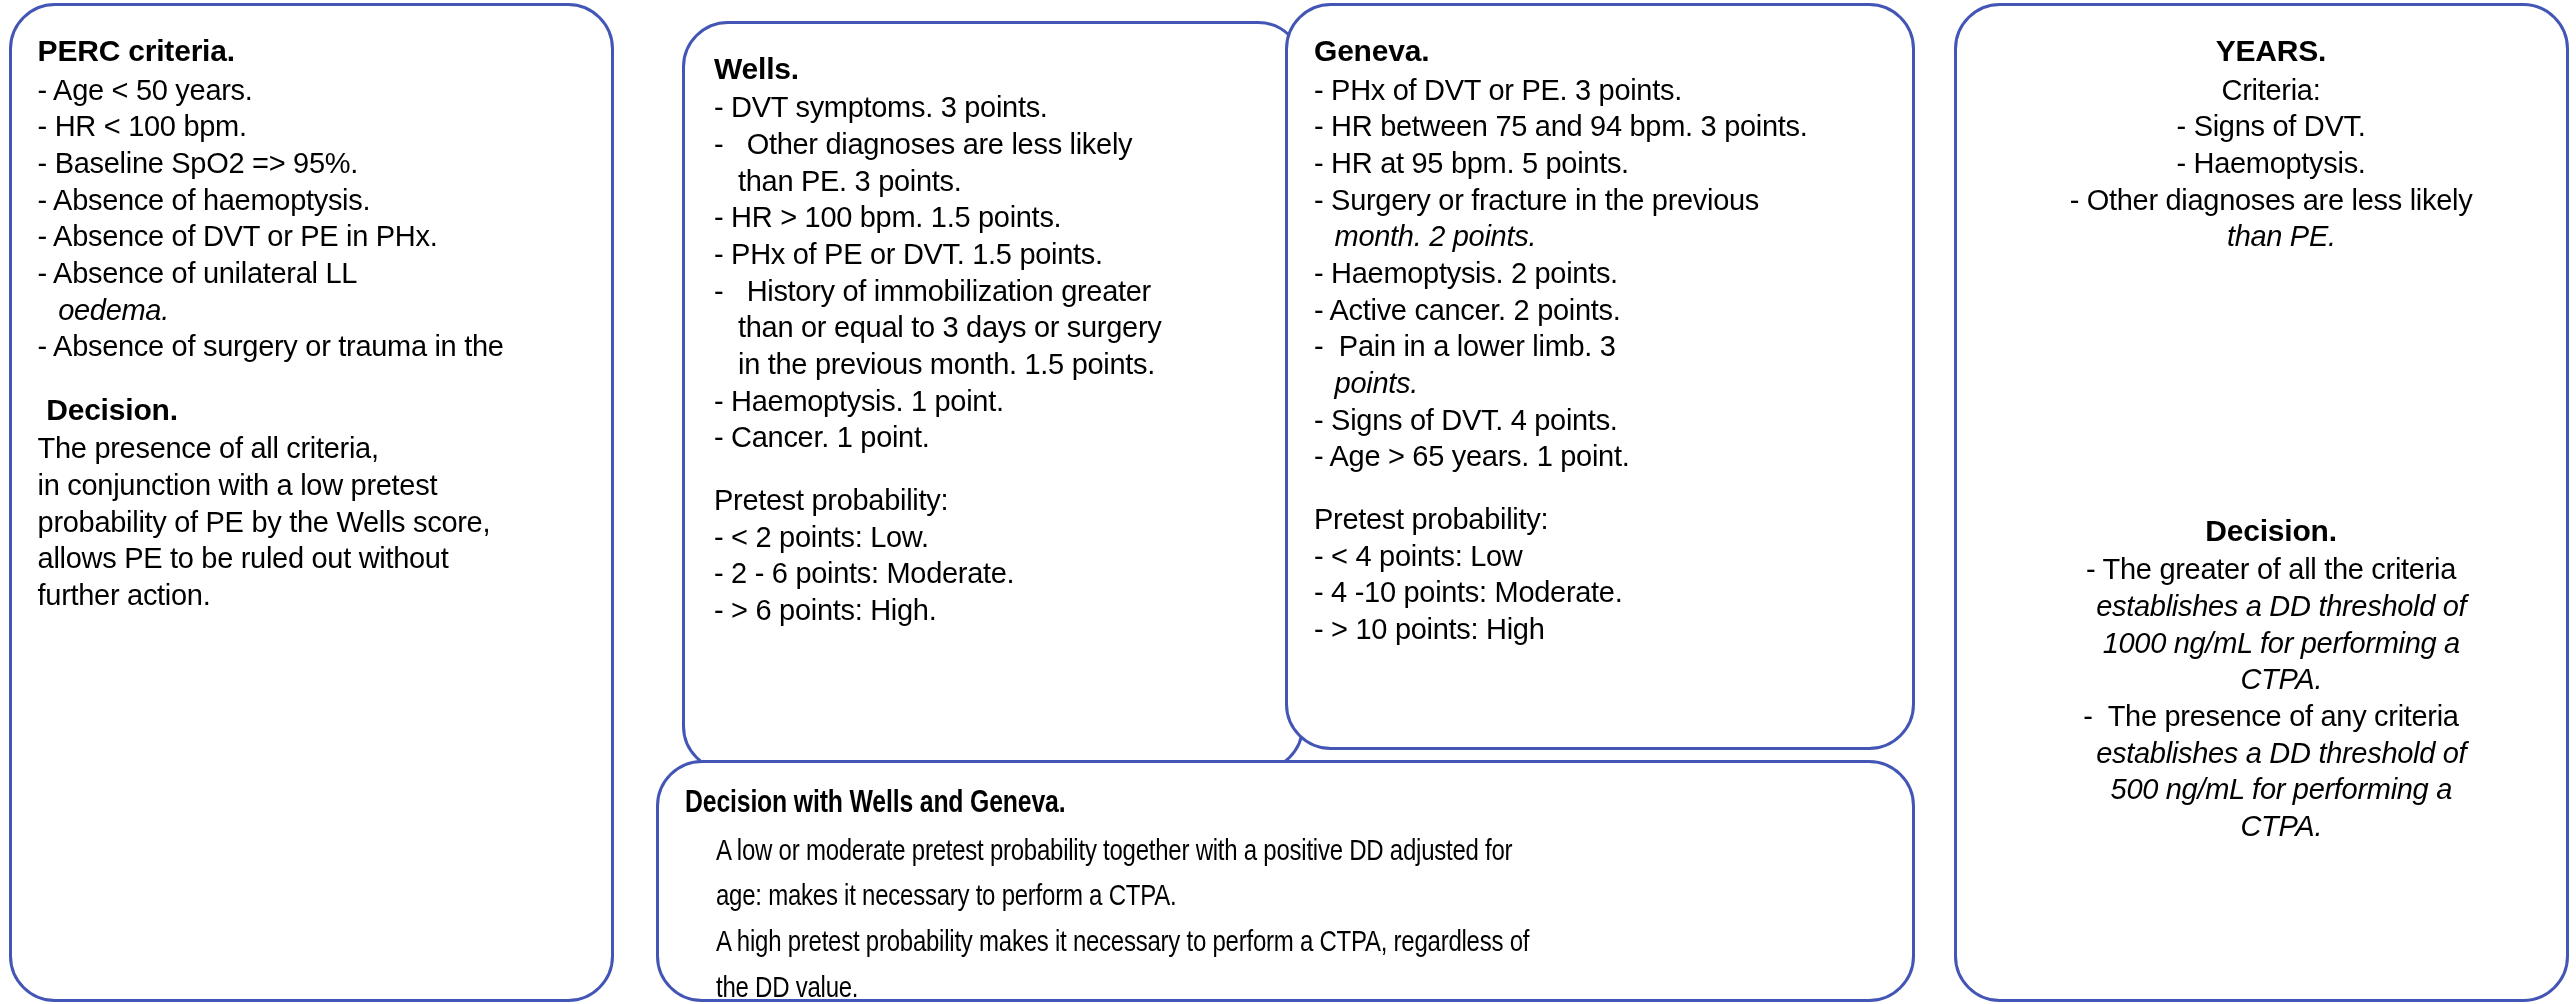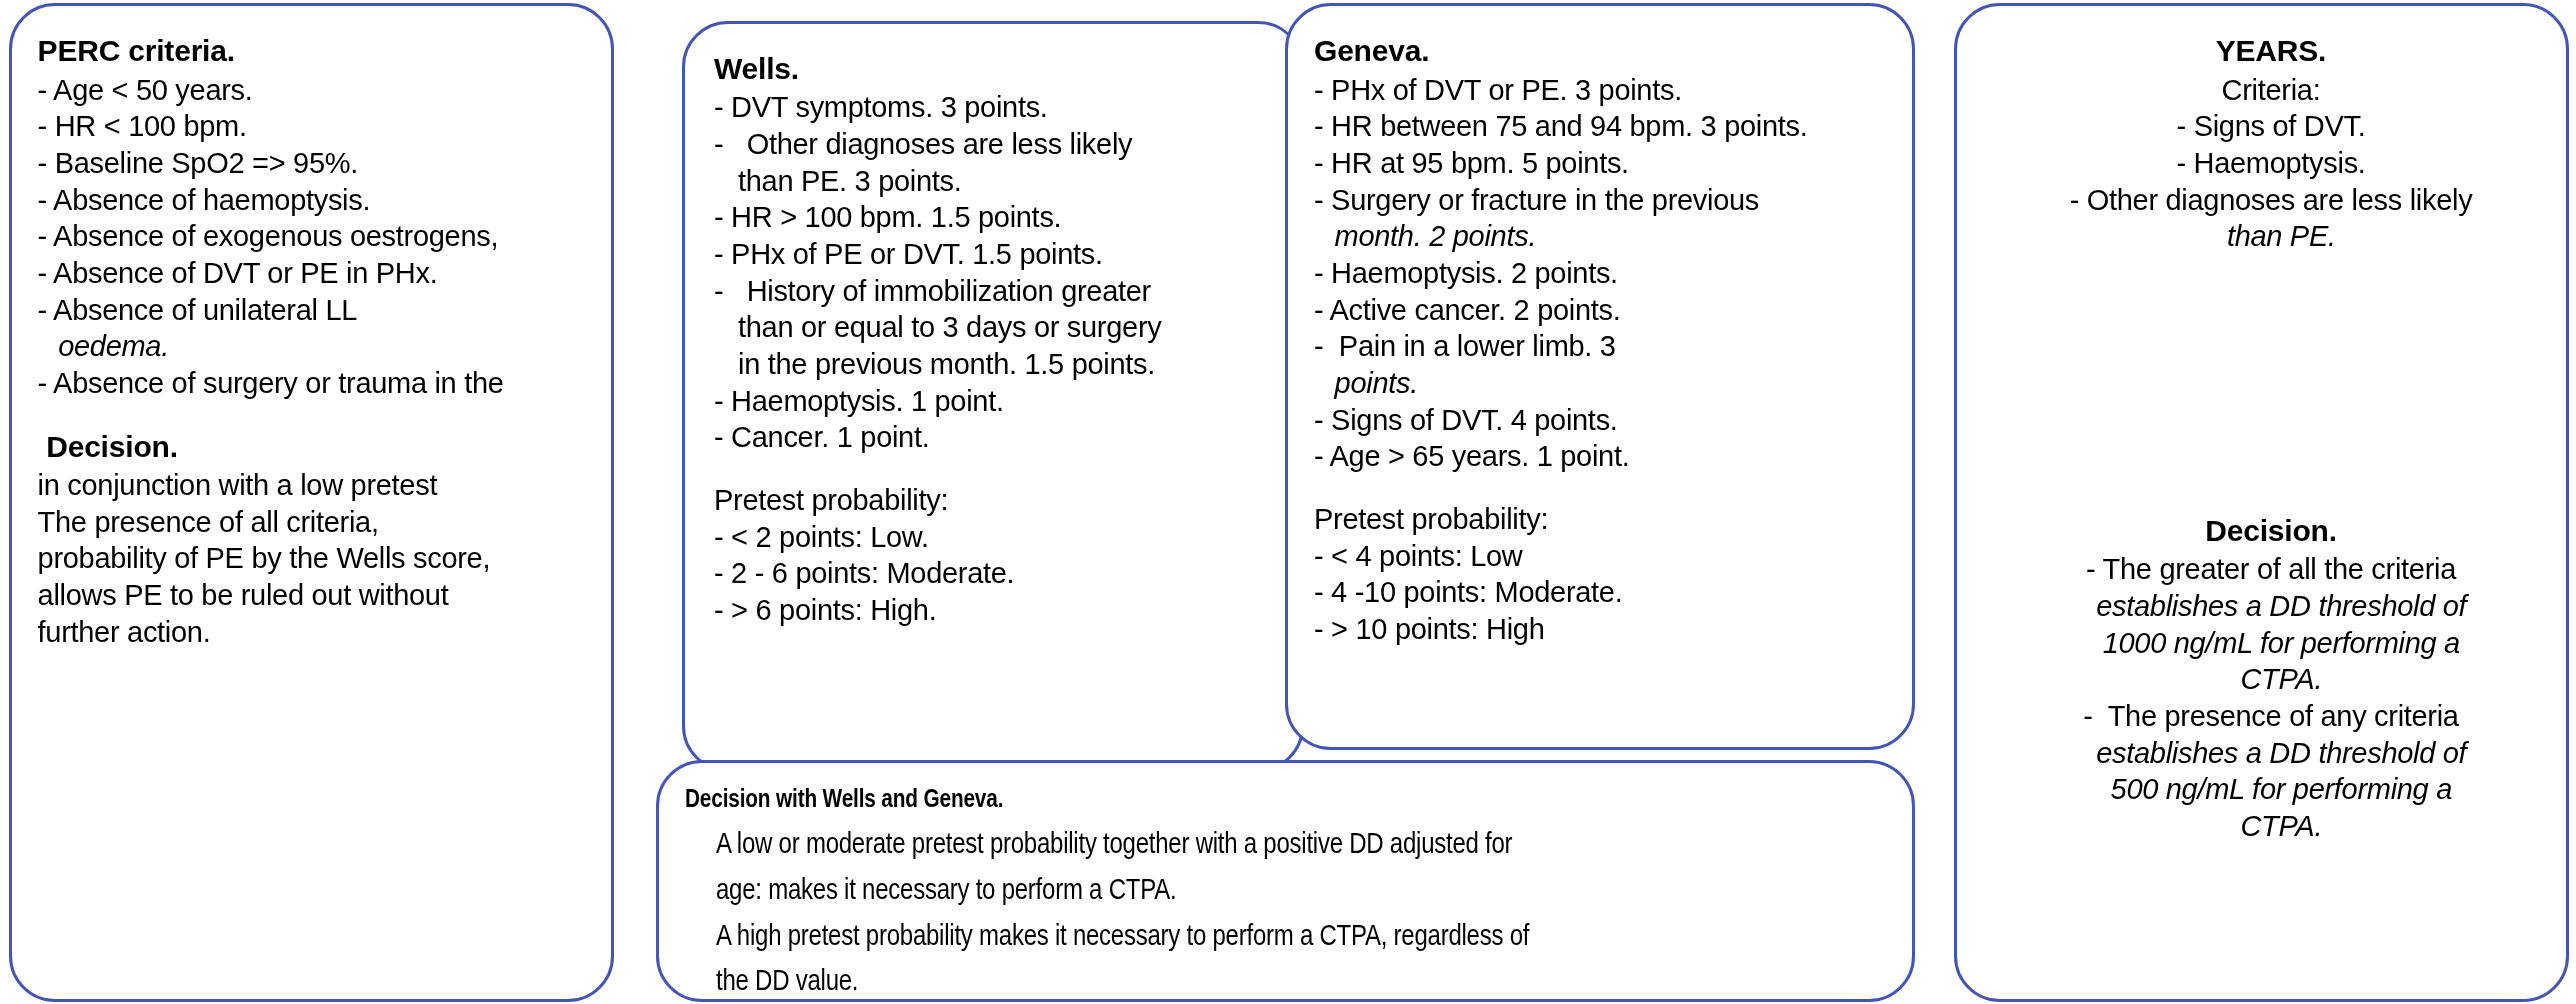--- a/index.html
+++ b/index.html
@@ -57,21 +57,21 @@
   .ln.sub2 { padding-left: 24px; }
   .gap { height: 26px; }
 
   
   #card-decision .h,
   #card-decision .ln {
     font-family: "Liberation Sans Narrow", "Liberation Sans", sans-serif;
     transform-origin: left center;
   }
   #card-decision .h {
-    font-size: 26px;
+    font-size: 31px;
     margin-bottom: 5.1px;
   }
   #card-decision .ln {
     font-size: 30px;
     line-height: 1.52;
     margin-left: 31px;
   }
   .squish { display: inline-block; transform: scaleX(0.80); transform-origin: left center; }
 
   .perc-body { padding: 26px 12px 0 26px; }
@@ -85,29 +85,28 @@
 
 <div id="canvas">
 
   <section class="card" id="card-perc" style="border-color: rgb(67, 85, 181);">
     <div class="perc-body">
       <div class="h">PERC criteria.</div>
       <div class="ln">- Age &lt; 50 years.</div>
       <div class="ln">- HR &lt; 100 bpm.</div>
       <div class="ln">- Baseline SpO2 =&gt; 95%.</div>
       <div class="ln">- Absence of haemoptysis.</div>
-      <div class="ln">- Absence of exogenous oestrogens,</div>
       <div class="ln">- Absence of DVT or PE in PHx.</div>
       <div class="ln">- Absence of unilateral LL</div>
       <div class="ln sub">oedema.</div>
       <div class="ln">- Absence of surgery or trauma in the</div>
       <div class="gap"></div>
       <div class="h indent">Decision.</div>
+      <div class="ln">The presence of all criteria,</div>
       <div class="ln">in conjunction with a low pretest</div>
-      <div class="ln">The presence of all criteria,</div>
       <div class="ln">probability of PE by the Wells score,</div>
       <div class="ln">allows PE to be ruled out without</div>
       <div class="ln">further action.</div>
     </div>
   </section>
 
   <section class="card" id="card-wells" style="border-color: rgb(67, 85, 181);">
     <div class="wells-body">
       <div class="h">Wells.</div>
       <div class="ln">- DVT symptoms. 3 points.</div>

